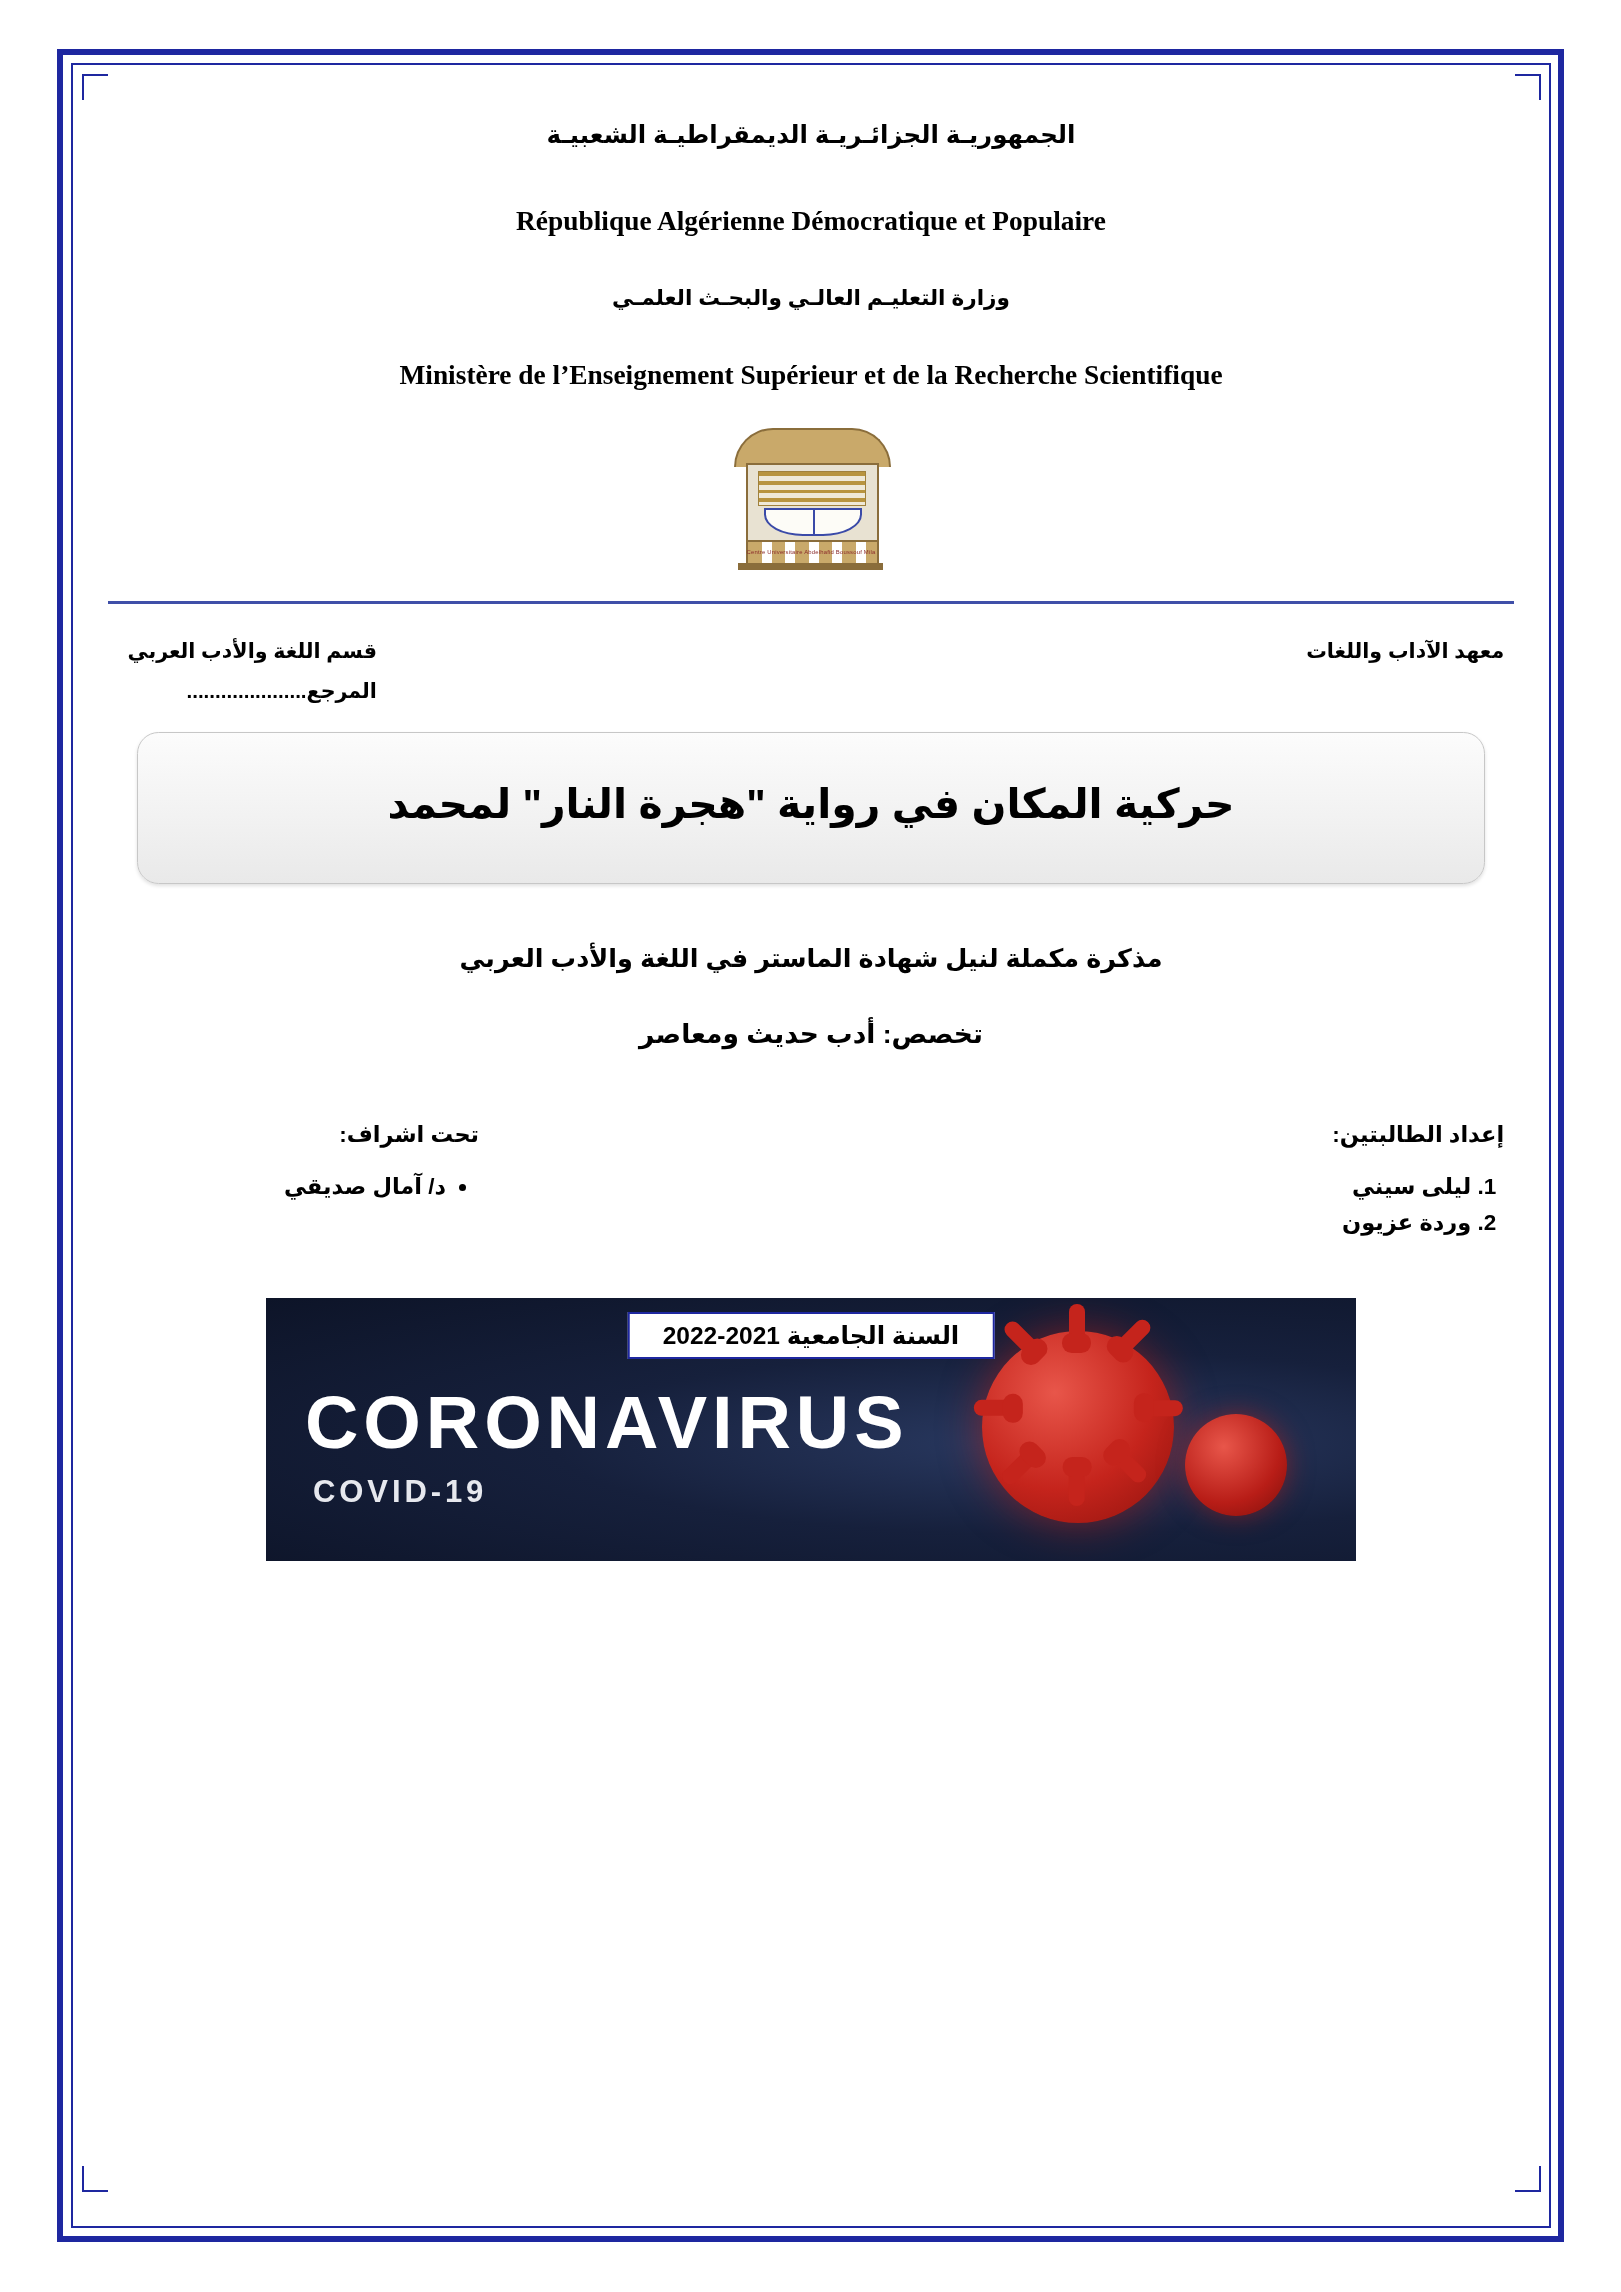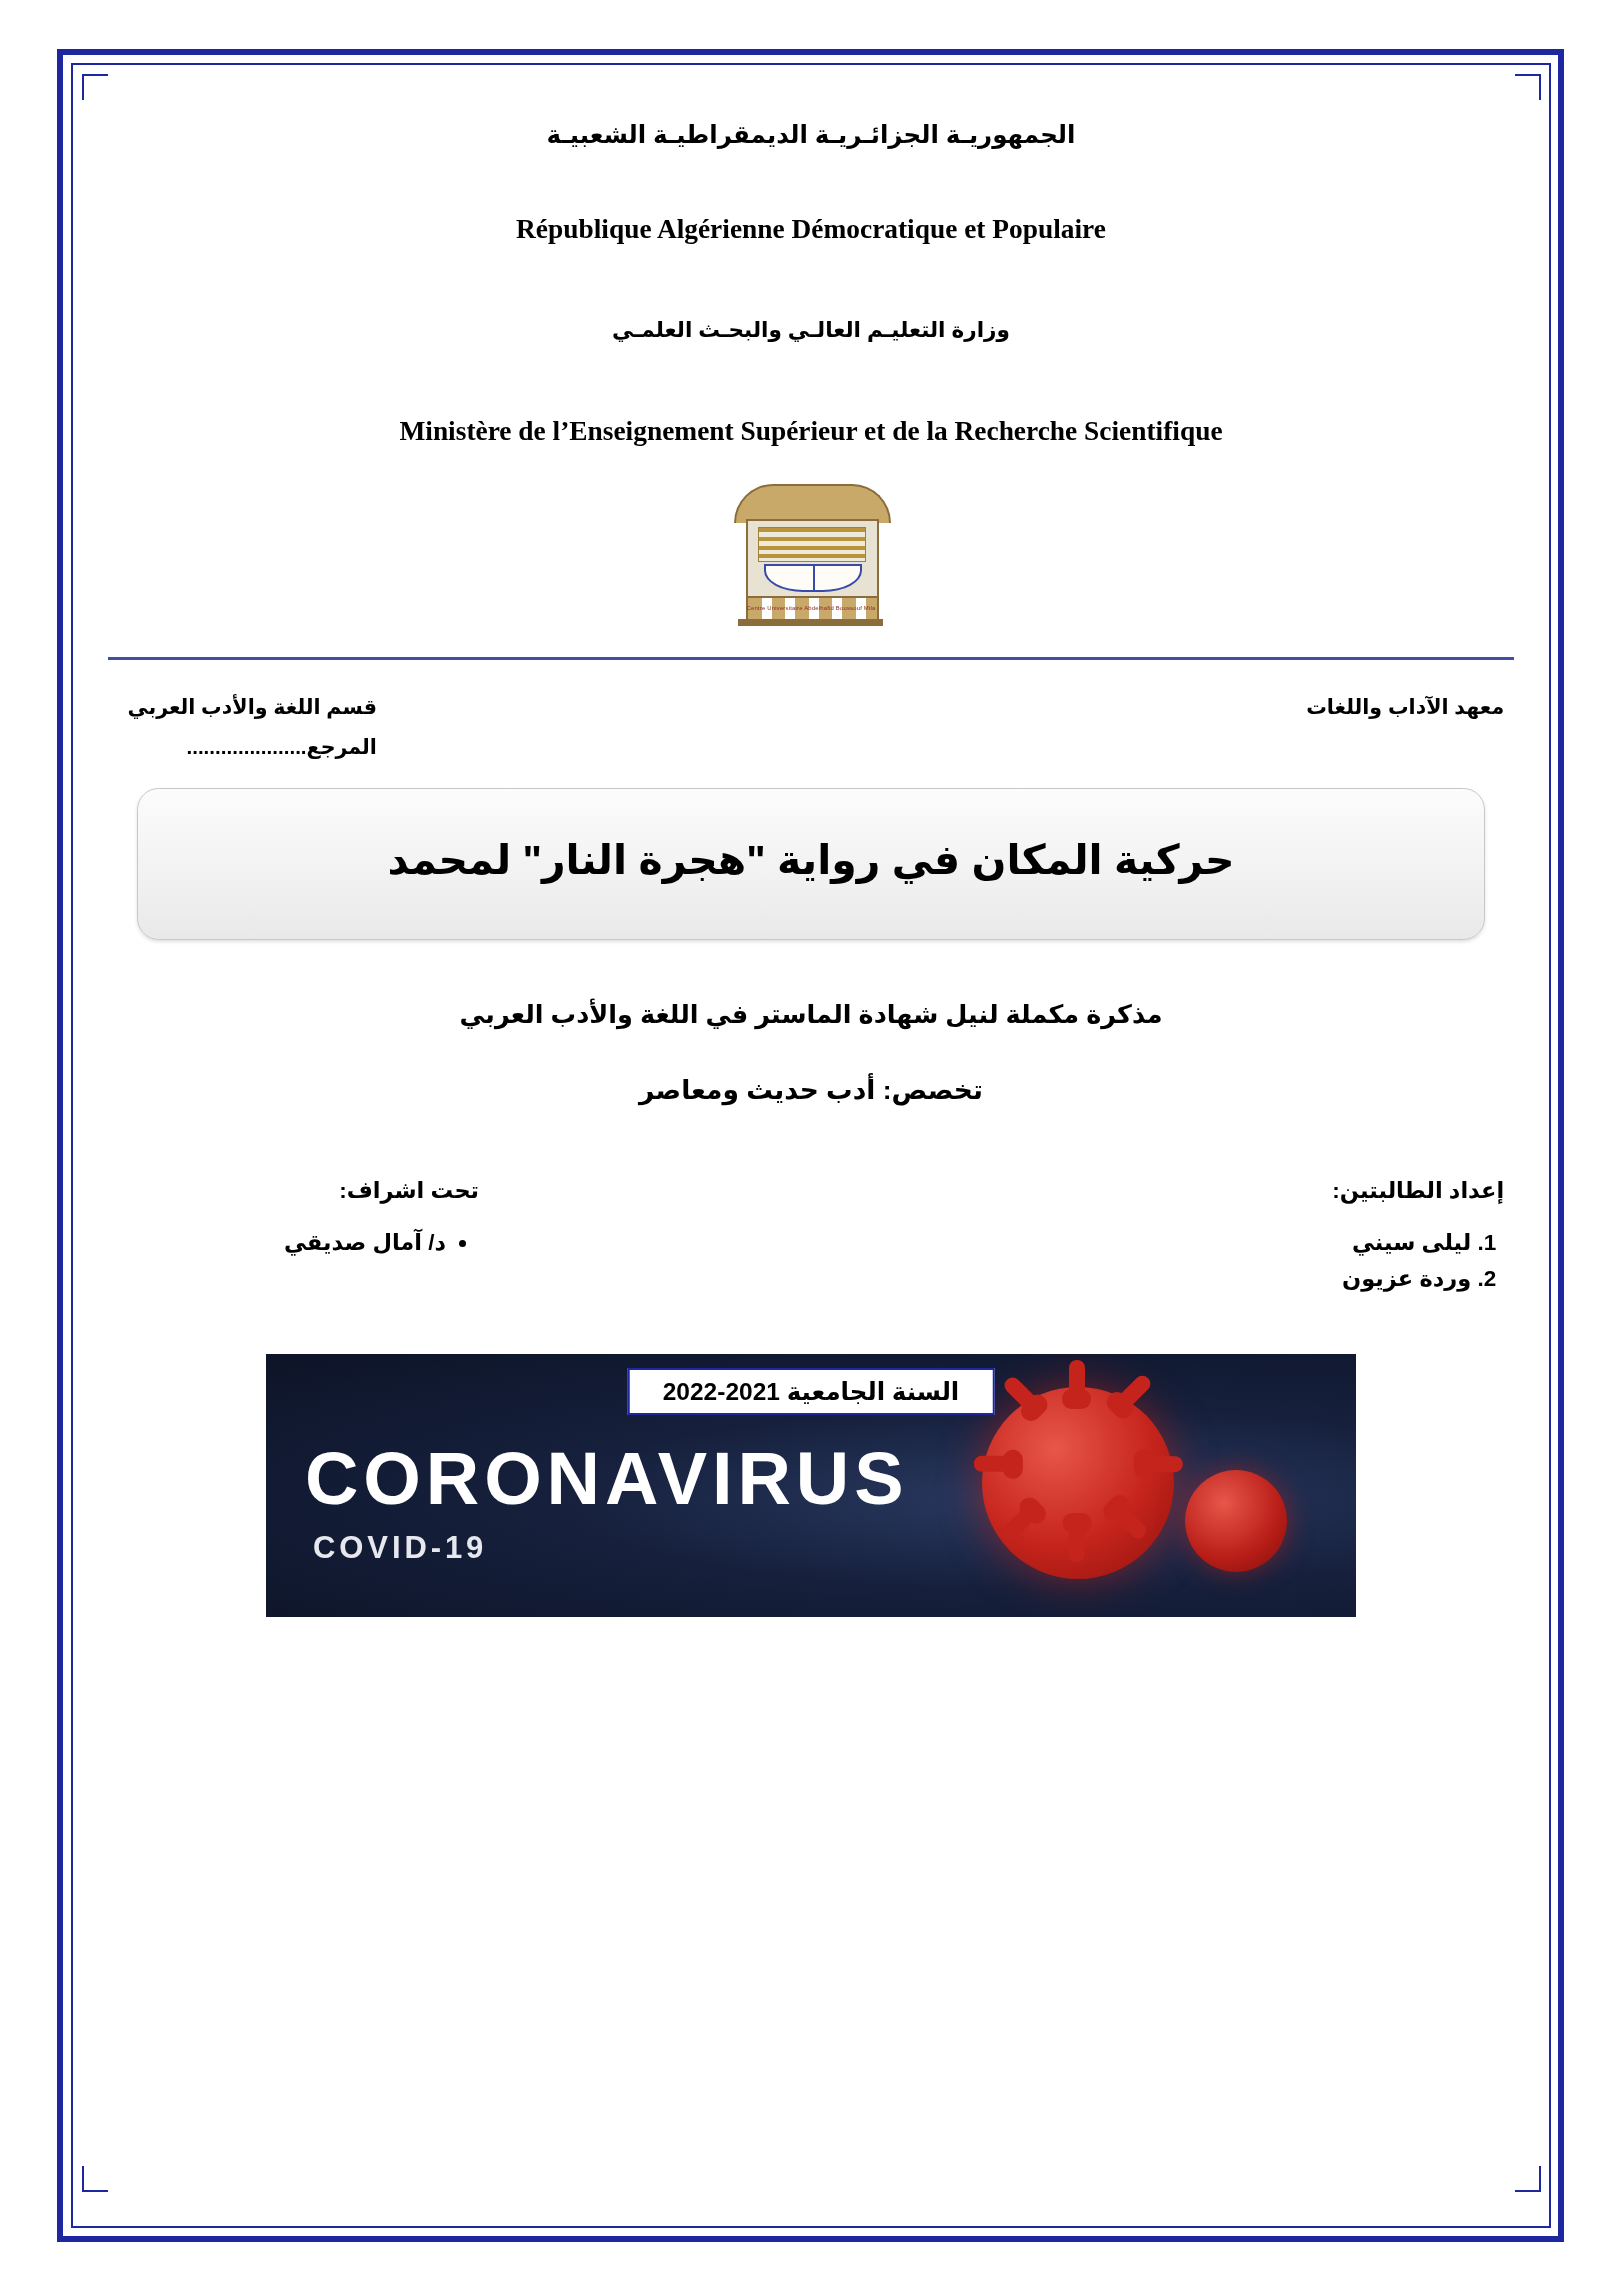--- a/index.html
+++ b/index.html
@@ -64,29 +64,29 @@
     letter-spacing: 0.5px;
     margin: 0;
     padding: 0;
     line-height: 1.4;
   }
   .hdr-fr {
     font-family: "Liberation Serif", "DejaVu Serif", serif;
     font-weight: bold;
     font-size: 27.4px;
     direction: ltr;
-    margin: 16px;
+    margin: 8px;
     padding: 0;
     line-height: 1.35;
   }
   .hdr-ar2 {
     font-family: "Liberation Sans", "DejaVu Sans", sans-serif;
     font-weight: bold;
     font-size: 21.6px;
-    margin: 16px;
+    margin: 0;
     padding: 0;
     line-height: 1.4;
   }
   .sp1 { height: 43px; }
   .sp2 { height: 35px; }
 
   
   .logo-wrap {
     display: flex;
     justify-content: center;

